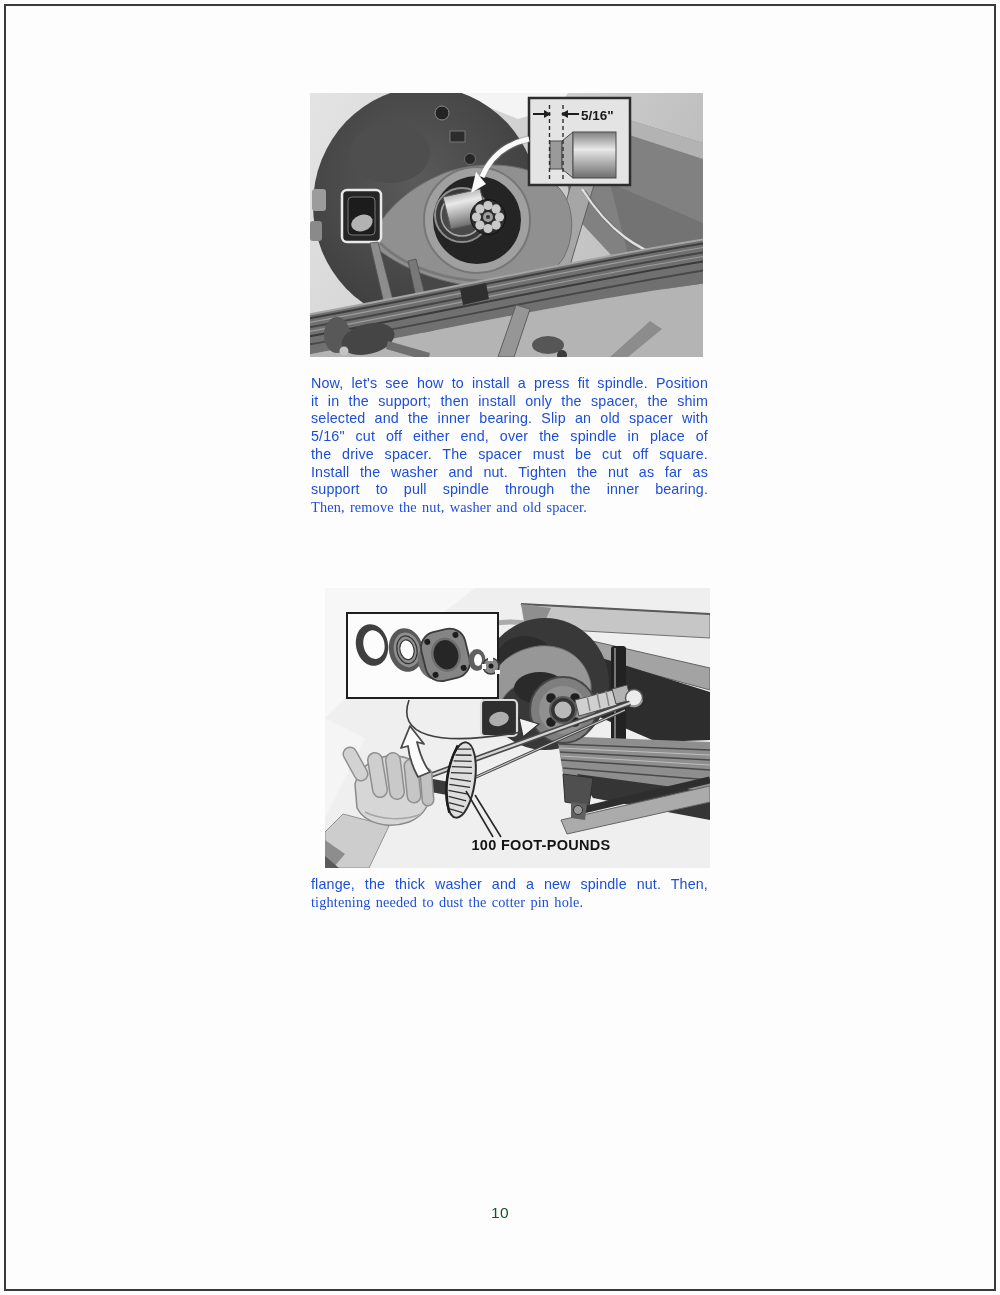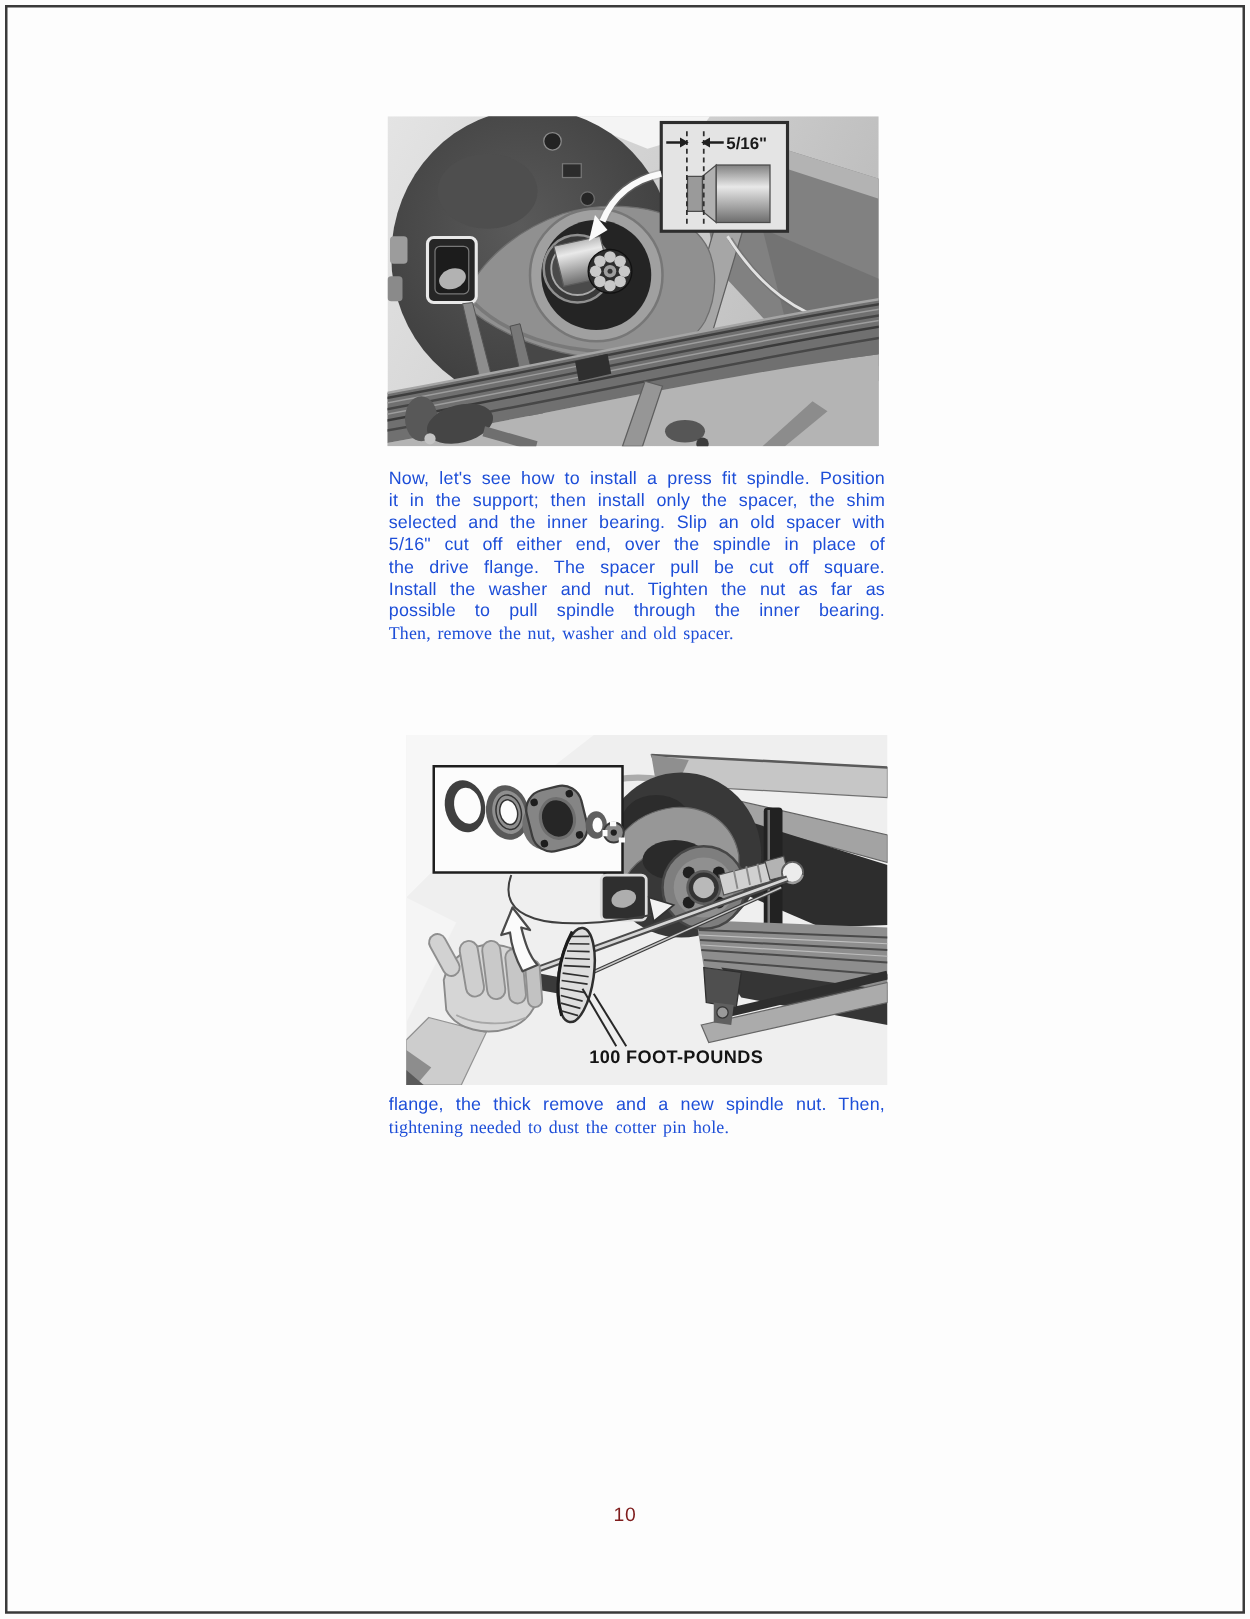--- a/index.html
+++ b/index.html
@@ -7,21 +7,21 @@
   .sheet{position:absolute;inset:0;background:#fdfdfd;}
   .frame{position:absolute;inset:4px;border:2px solid #3a3a3a;pointer-events:none;}
   .photo{position:absolute;}
   #photo1{left:310px;top:93px;}
   #photo2{left:325px;top:588px;}
   .copy{position:absolute;left:311px;width:397px;color:#1d4ed8;font-size:14.3px;line-height:17.7px;letter-spacing:0.15px;word-spacing:1.5px;}
   #para1{top:375px;}
   #para2{top:876px;}
   .copy p{margin:0;text-align:justify;text-align-last:justify;white-space:nowrap;}
   .copy p.last{text-align:left;text-align-last:left;white-space:normal;font-family:Liberation Serif, serif;}
-  .pageno{position:absolute;left:0;right:0;top:1204px;text-align:center;font-size:15.5px;color:#7f1d1d;letter-spacing:0.5px;}
+  .pageno{position:absolute;left:0;right:0;top:1204px;text-align:center;font-size:15.5px;color:#14532d;letter-spacing:0.5px;}
   svg text{font-family:"Liberation Sans",sans-serif;}
 </style>
 </head>
 <body>
 
 <div class="sheet">
   <div class="frame"></div>
 
   <svg id="photo1" class="photo" width="393" height="264" viewBox="0 0 393 264" role="img">
     <defs>
@@ -154,23 +154,23 @@
       <path d="M219 46 C 200 50 182 60 172 84" stroke="#fafafa" stroke-width="5" fill="none"></path>
       <polygon points="161,100 176,91 166,79" fill="#fafafa"></polygon>
     </g>
   </svg>
 
   <div id="para1" class="copy">
     <p>Now, let's see how to install a press fit spindle. Position</p>
     <p>it in the support; then install only the spacer, the shim</p>
     <p>selected and the inner bearing. Slip an old spacer with</p>
     <p>5/16" cut off either end, over the spindle in place of</p>
-    <p>the drive flange. The spacer pull be cut off square.</p>
+    <p>the drive spacer. The spacer must be cut off square.</p>
     <p>Install the washer and nut. Tighten the nut as far as</p>
-    <p>possible to pull spindle through the inner bearing.</p>
+    <p>support to pull spindle through the inner bearing.</p>
     <p class="last">Then, remove the nut, washer and old spacer.</p>
   </div>
 
   <svg id="photo2" class="photo" width="385" height="280" viewBox="0 0 385 280" role="img">
     <rect width="385" height="280" fill="#efefef"></rect>
     <path d="M0 0 L150 0 L60 70 L0 130 Z" fill="#f7f7f7"></path>
     <path d="M0 130 L40 150 L0 230 Z" fill="#f5f5f5"></path>
 
     <g>
       <path d="M196 16 L385 26 L385 50 L206 40 Z" fill="#c6c6c6" stroke="#707070" stroke-width="1"></path>
@@ -319,18 +319,18 @@
     </g>
 
     <g>
       <line x1="168" y1="249" x2="141" y2="203" stroke="#282828" stroke-width="1.6"></line>
       <line x1="176" y1="249" x2="150" y2="207" stroke="#282828" stroke-width="1.6"></line>
       <text x="216" y="262" text-anchor="middle" font-size="14.5" font-weight="bold" fill="#141414" letter-spacing="0.3">100 FOOT-POUNDS</text>
     </g>
   </svg>
 
   <div id="para2" class="copy">
-    <p>flange, the thick remove and a new spindle nut. Then,</p>
+    <p>flange, the thick washer and a new spindle nut. Then,</p>
     <p class="last">tightening needed to dust the cotter pin hole.</p>
   </div>
 
   <div class="pageno">10</div>
 </div>
 
 </body></html>

